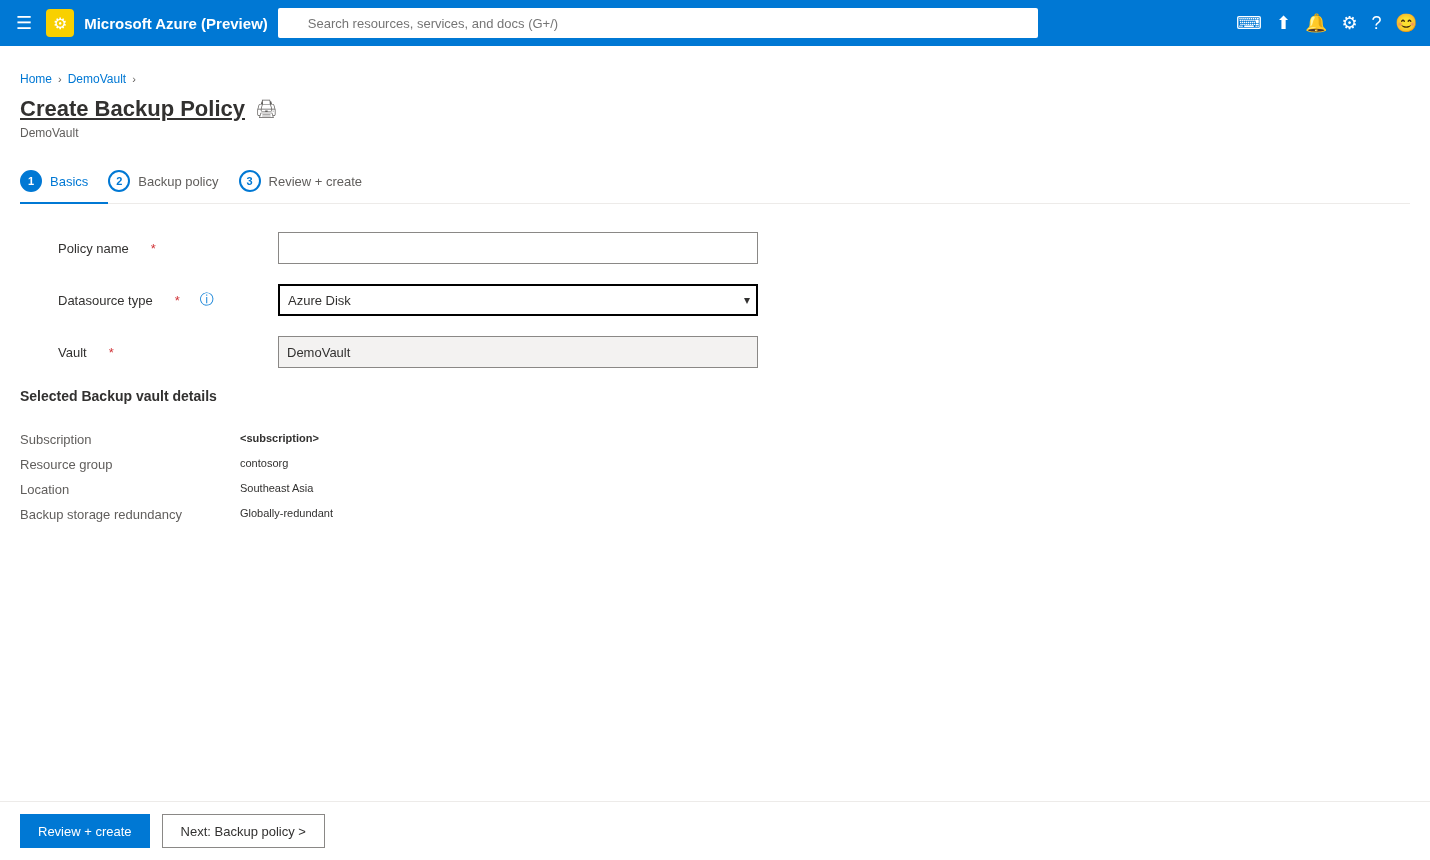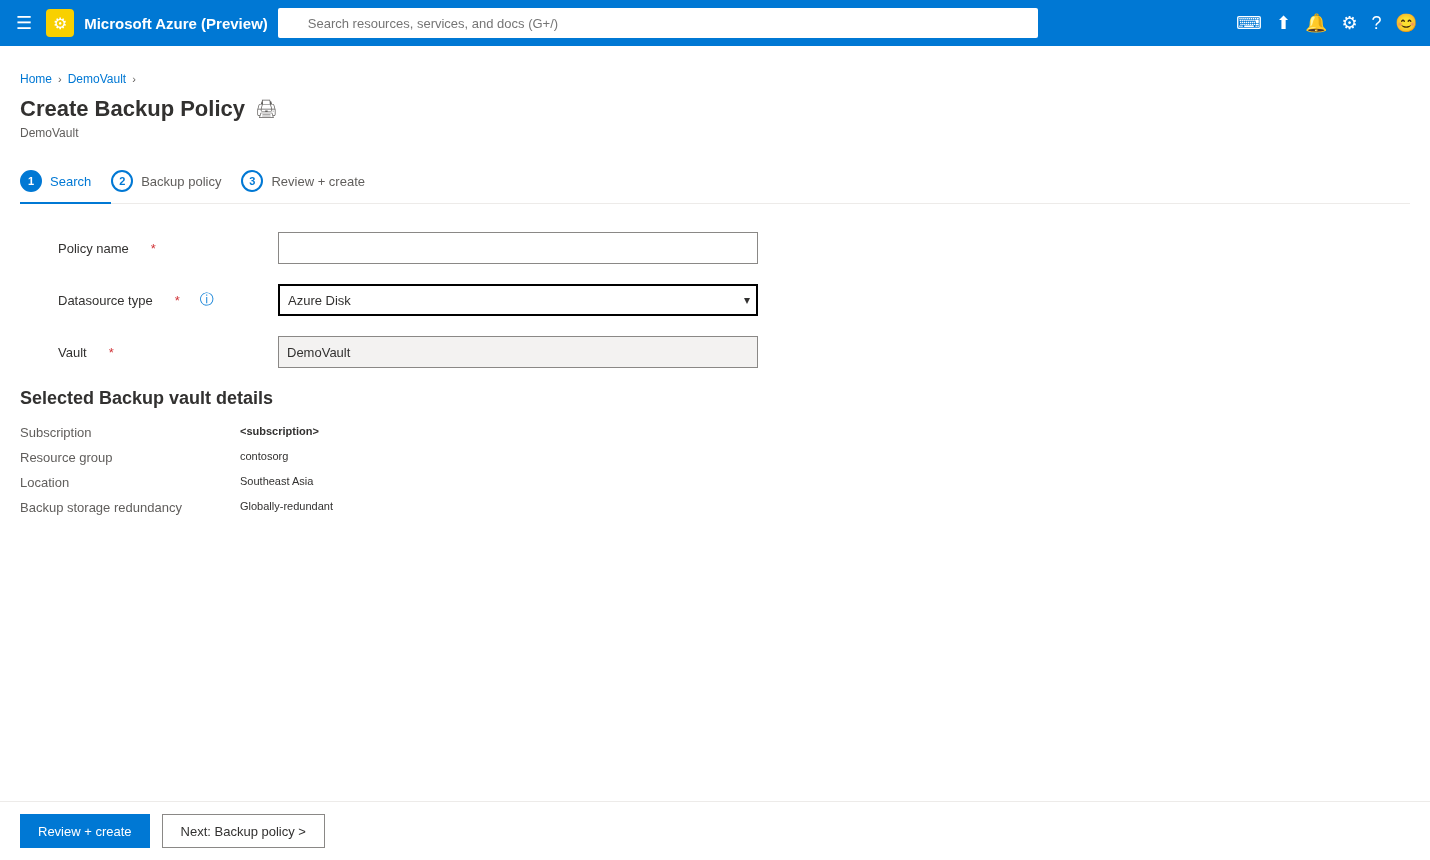--- a/index.html
+++ b/index.html
@@ -41,21 +41,21 @@
       font-size: 12px; color: #0078d4;
     }
     .breadcrumb a { color: #0078d4; text-decoration: none; }
     .breadcrumb .sep { color: #605e5c; font-size: 11px; }
 
     
     .page-header {
       padding: 6px 20px 4px;
       display: flex; align-items: center; gap: 10px;
     }
-    .page-title { font-size: 22px; font-weight: 600; color: #323130; }
+    .page-title { font-size: 22px; font-weight: 600; color: #323130; text-decoration: underline; }
     .page-subtitle { font-size: 12px; color: #605e5c; padding: 0 20px 10px; }
 
     
     .main-content { padding: 0 20px; }
 
     
     .wizard-tabs {
       display: flex; align-items: center; gap: 0;
       border-bottom: 1px solid #edebe9;
       margin-bottom: 28px; padding-top: 10px;
@@ -109,21 +109,21 @@
     }
     .form-readonly {
       flex: 1; height: 32px; border: 1px solid #8a8886;
       padding: 0 8px; font-size: 13px; color: #323130;
       max-width: 480px; background: #f3f2f1;
       display: flex; align-items: center;
     }
 
     
     .vault-details-title {
-      font-size: 18px; font-weight: 600; margin-bottom: 16px; margin-top: 10px;
+      font-size: 14px; font-weight: 600; margin-bottom: 28px; margin-top: 10px;
     }
     .vault-details-table { margin-left: 0; }
     .vault-detail-row {
       display: flex; margin-bottom: 10px;
     }
     .vault-detail-label {
       width: 220px; color: #605e5c; font-size: 13px; flex-shrink: 0;
     }
     .vault-detail-value { font-size: 11px; color: #323130; font-weight: 500; }
     .vault-detail-value.subscription { font-weight: 600; }
@@ -182,21 +182,21 @@
   <h1 class="page-title">Create Backup Policy</h1>
   <span class="page-icon">🖨</span>
 </div>
 <div class="page-subtitle">DemoVault</div>
 
 <div class="main-content">
 
   <div class="wizard-tabs">
     <div class="wizard-tab active">
       <div class="wizard-tab-num">1</div>
-      <span class="wizard-tab-label">Search</span>
+      <span class="wizard-tab-label">Basics</span>
     </div>
     <div class="wizard-tab">
       <div class="wizard-tab-num">2</div>
       <span class="wizard-tab-label">Backup policy</span>
     </div>
     <div class="wizard-tab">
       <div class="wizard-tab-num">3</div>
       <span class="wizard-tab-label">Review + create</span>
     </div>
   </div>

